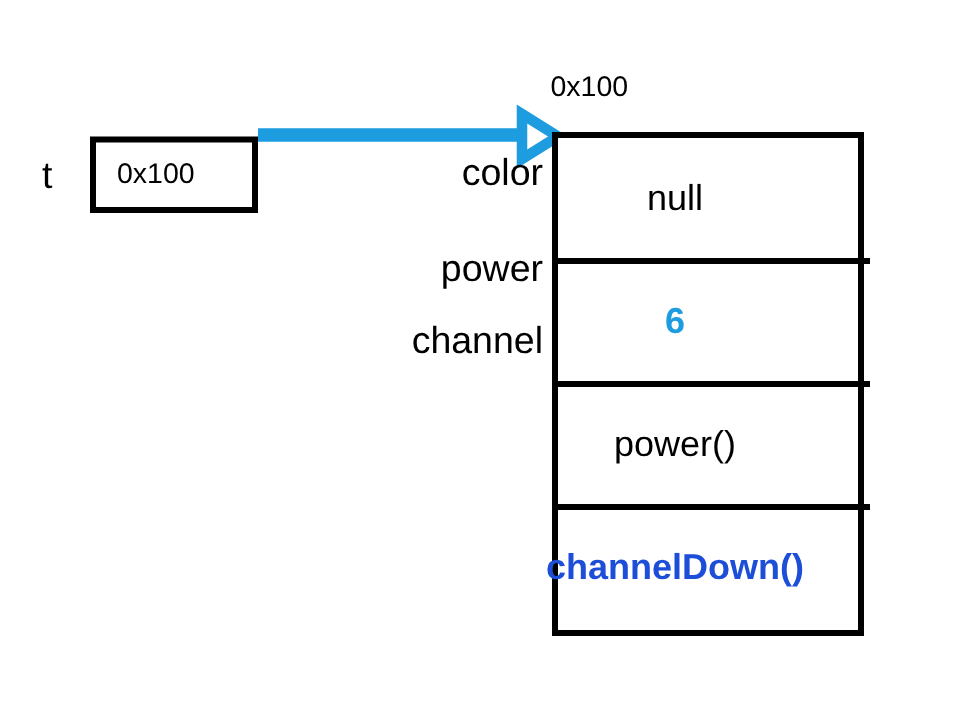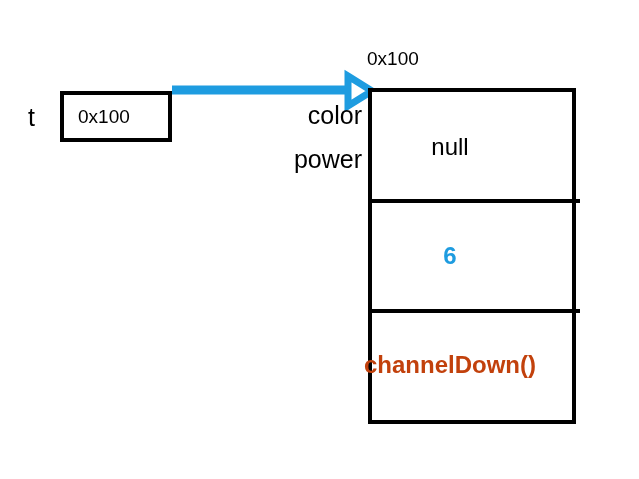--- a/index.html
+++ b/index.html
@@ -159,37 +159,41 @@
 
   <svg class="arrow-svg" viewBox="0 0 208 42">
     <path d="M 4 18 L 182 18" stroke="#1e9ce0" stroke-width="9" fill="none" stroke-linecap="butt"></path>
     <path d="M 180 4 L 204 19 L 180 34 Z" stroke="#1e9ce0" stroke-width="7" fill="#ffffff" stroke-linejoin="miter"></path>
   </svg>
 
   <div class="obj-address">0x100</div>
 
   <div class="labels-layer">
     <div class="field-label" style="top:16px;">color</div>
-    <div class="field-label" style="top:60px;">power</div>
+    <div class="field-label" style="top:80px;">power</div>
+    <div class="field-label" style="top:128px;">channel</div>
   </div>
 
   <div class="obj-box">
     <div class="obj-rows">
 
       <div class="obj-row">
         <span class="cell-value">null</span>
       </div>
 
 
       <div class="obj-row">
         <span class="cell-value accent" style="color:#1e9ce0;">6</span>
       </div>
 
+      <div class="obj-row">
+        <span class="cell-value">power()</span>
+      </div>
 
 
       <div class="obj-row">
-        <span class="cell-value accent" style="color:#c2410c;">channelDown()</span>
+        <span class="cell-value accent" style="color:#1d4ed8;">channelDown()</span>
       </div>
 
     </div>
   </div>
 
 </div>
 
 </body></html>

